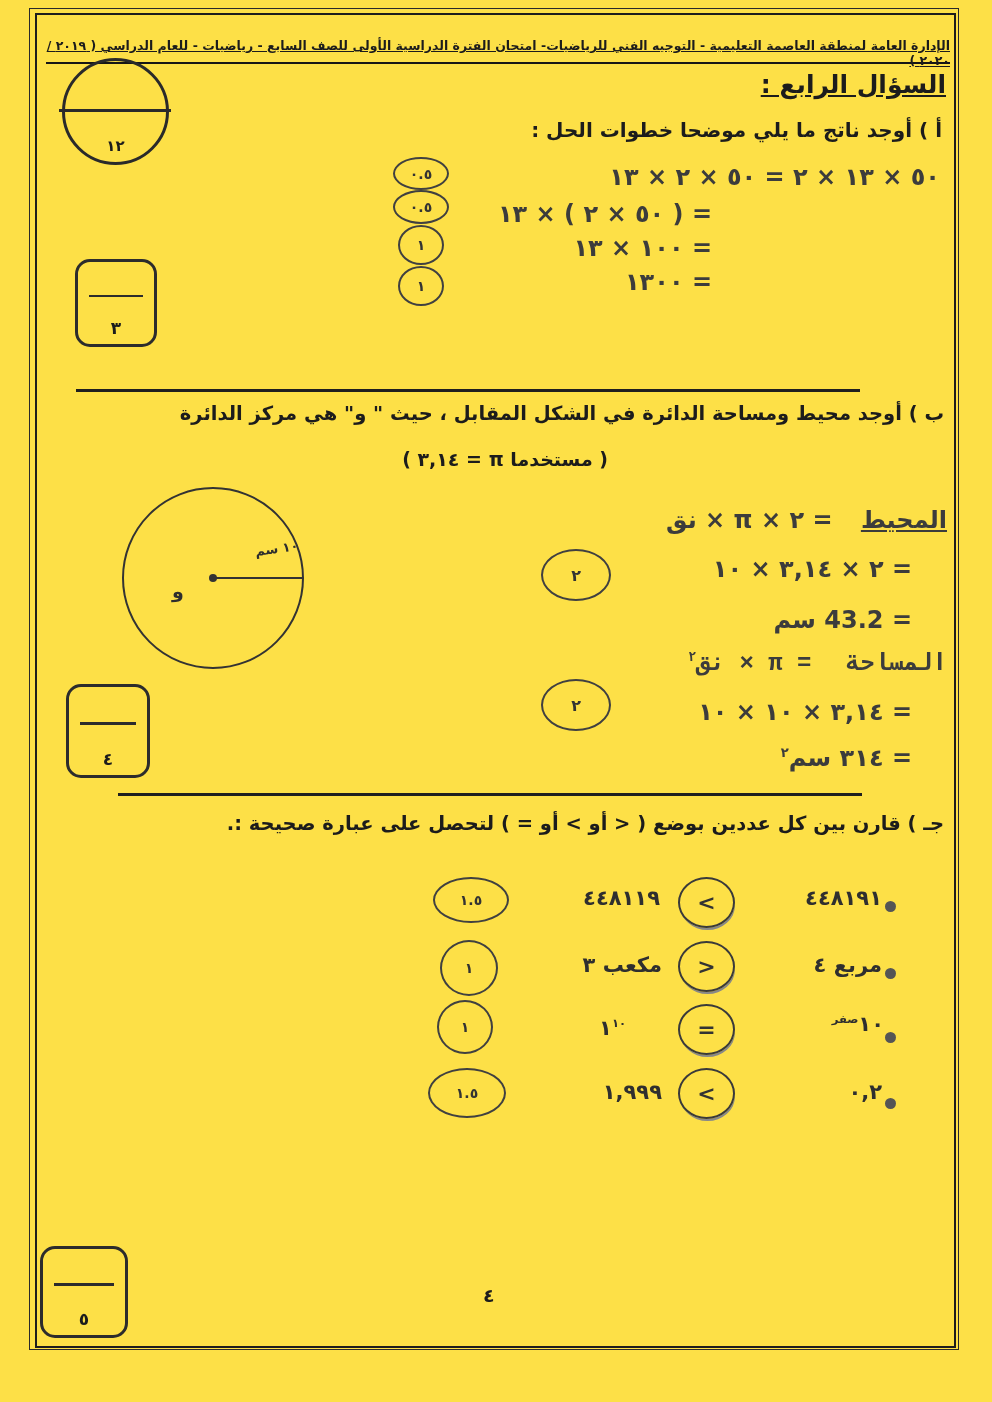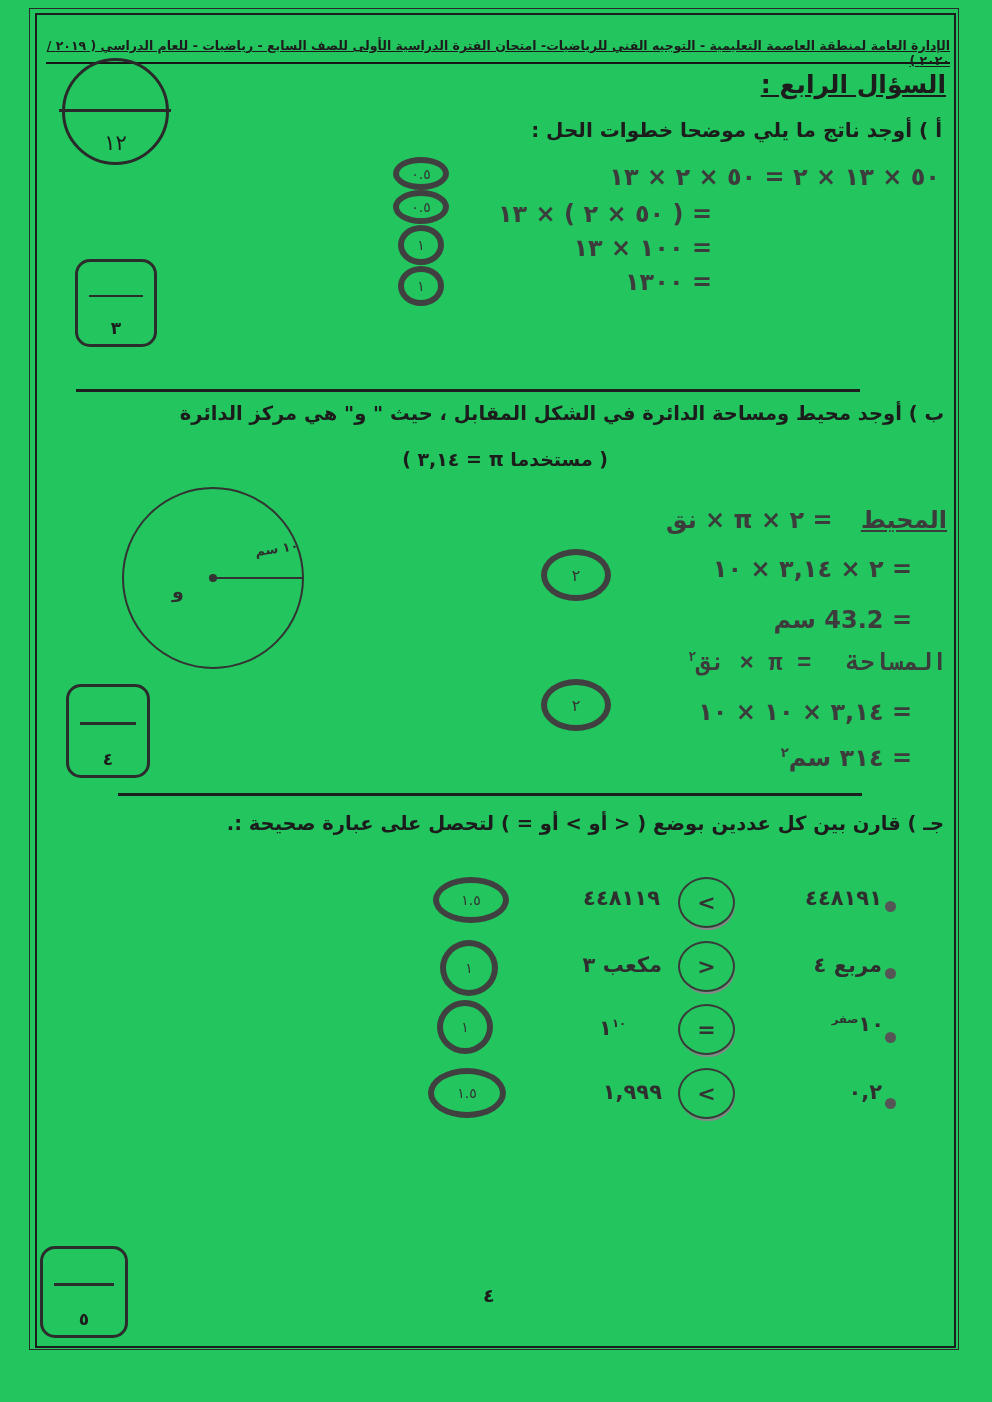--- a/index.html
+++ b/index.html
@@ -1,49 +1,49 @@
 <!DOCTYPE html>
 <html lang="ar"><head>
 <meta charset="utf-8">
 <style>
   html,body { margin:0; padding:0; background:#e9e9e6; }
   .page {
     position:relative; width:992px; height:1402px; margin:0 auto;
-    background:#22c55e; overflow:hidden;
+    background:#fde047; overflow:hidden;
     font-family:"DejaVu Sans", sans-serif; color:#1c1c1c; direction:rtl;
   }
   .abs { position:absolute; }
 
   .frame-outer { left:29px; top:8px; width:928px; height:1340px; border:1.5px solid #2a2a2a; }
   .frame-inner { left:35px; top:13px; width:917px; height:1331px; border:2.5px solid #1d1d1d; }
 
   .header-band {
     left:46px; top:32px; width:904px; height:32px;
     border-bottom:2.4px solid #161616;
     font-size:12.5px; font-weight:bold; text-align:right;
     padding-top:6px; box-sizing:border-box; letter-spacing:0.1px;
     text-decoration:underline;
   }
 
   .q-title { top:70px; right:46px; font-size:25px; font-weight:bold; text-decoration:underline; }
 
   .total-circle { left:62px; top:58px; width:101px; height:101px; border:3px solid #2a2a2a; border-radius:50%; }
   .total-line { left:-6px; top:48px; width:112px; height:3px; background:#2a2a2a; }
-  .total-value { bottom:7px; width:100%; text-align:center; font-size:21px; font-weight:normal; }
+  .total-value { bottom:7px; width:100%; text-align:center; font-size:15px; font-weight:bold; }
 
   .part-heading { font-size:20px; font-weight:bold; white-space:nowrap; }
   .hand { font-weight:bold; color:#3c3c3c; font-size:24px; white-space:nowrap; }
   .hand .gap { margin-right:20px; }
   .u-title { text-decoration:underline; }
   sup { font-size:0.55em; }
 
   .mark-oval {
-    border:6px solid #404040; border-radius:50%;
+    border:2px solid #404040; border-radius:50%;
     display:flex; align-items:center; justify-content:center;
-    font-size:14px; font-weight:normal; color:#333; box-sizing:border-box;
+    font-size:14px; font-weight:bold; color:#333; box-sizing:border-box;
   }
 
   .score-box { border:3px solid #2c2c2c; border-radius:15px; }
   .score-line { position:absolute; top:40%; left:14%; width:72%; height:2.5px; background:#2c2c2c; }
   .score-value { position:absolute; bottom:6px; width:100%; text-align:center; font-size:17px; font-weight:bold; }
 
   .divider { background:#1f1f1f; height:2.5px; }
 
   .fig-circle { left:122px; top:487px; width:178px; height:178px; border:2px solid #333; border-radius:50%; }
   .fig-radius { left:50%; top:calc(50% - 1px); width:50%; height:2px; background:#333; }

